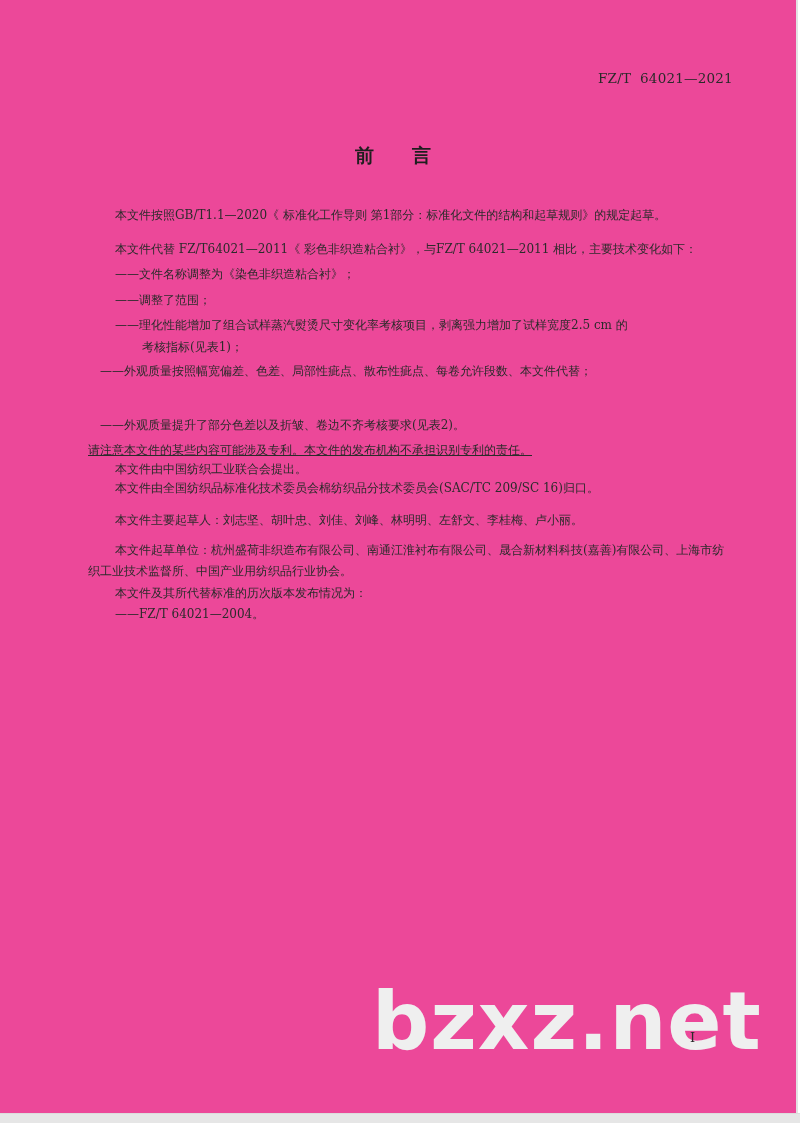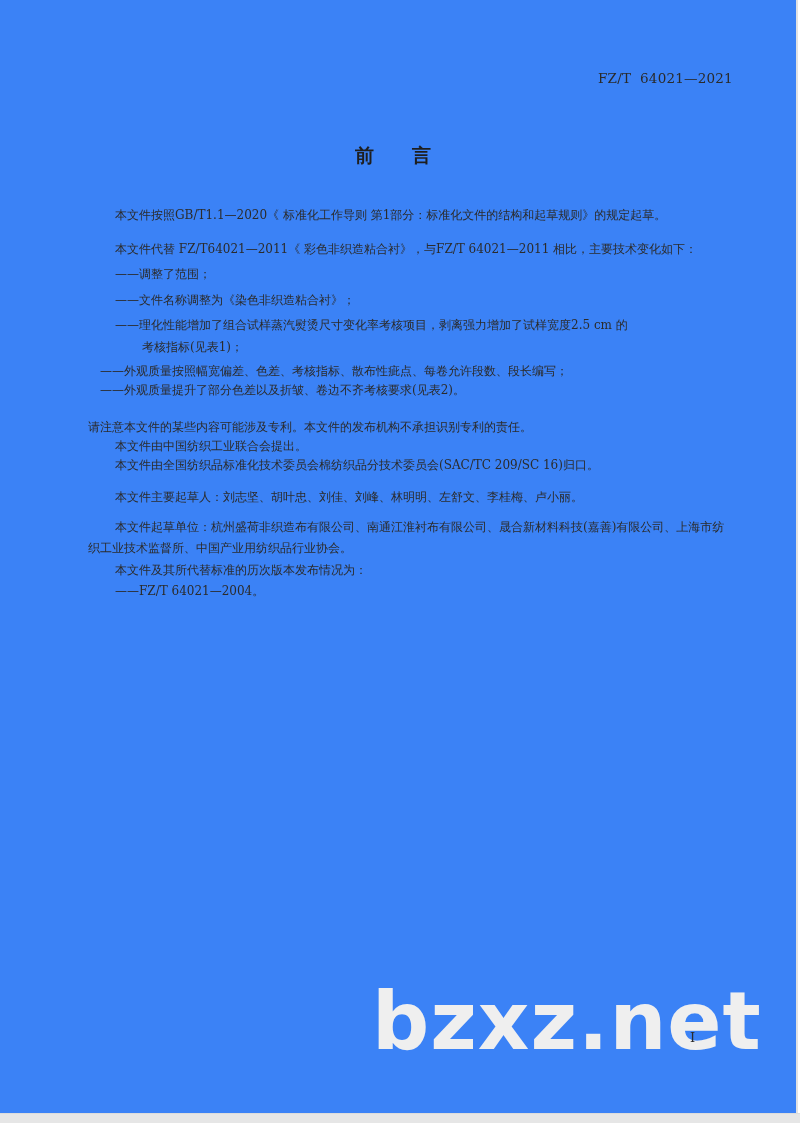--- a/index.html
+++ b/index.html
@@ -14,21 +14,21 @@
     overflow: hidden;
     font-family: "DejaVu Serif", "Liberation Serif", serif;
     color: #2a2a2a;
   }
   .page {
     position: absolute;
     left: 0;
     top: 0;
     width: 796px;
     height: 1113px;
-    background: #3b82f6;
+    background: #ec4899;
     border-right: 2px solid #e2e2e2;
   }
   .bottom-strip {
     position: absolute;
     left: 0;
     top: 1113px;
     width: 800px;
     height: 9px;
     background: #e6e6e6;
     border-top: 1px solid #dcdcdc;
@@ -81,20 +81,21 @@
     margin: 0;
     padding-left: 27px;
   }
   .item .cont {
     display: block;
     padding-left: 27px;
   }
   .item.wide {
     padding-left: 12px;
     line-height: 19px;
+    margin-top: 35px;
   }
   .item.gap {
     margin-top: 4px;
   }
   .line-flat {
     margin: 0;
     line-height: 19px;
   }
   .watermark {
     position: absolute;
@@ -122,30 +123,30 @@
 <div class="page">
 
   <div class="std-code">FZ/T  64021—2021</div>
 
   <div class="title">前言</div>
 
   <div class="body-text">
     <p class="para">本文件按照GB/T1.1—2020《 标准化工作导则  第1部分：标准化文件的结构和起草规则》的规定起草。</p>
     <p class="para gap">本文件代替 FZ/T64021—2011《 彩色非织造粘合衬》，与FZ/T  64021—2011 相比，主要技术变化如下：</p>
 
+    <p class="item gap">——文件名称调整为《染色非织造粘合衬》；</p>
     <p class="item gap">——调整了范围；</p>
-    <p class="item gap">——文件名称调整为《染色非织造粘合衬》；</p>
     <p class="item gap">
       <span>——理化性能增加了组合试样蒸汽熨烫尺寸变化率考核项目，剥离强力增加了试样宽度2.5 cm 的</span>
       <span class="cont">考核指标(见表1)；</span>
     </p>
-    <p class="item wide gap">——外观质量按照幅宽偏差、色差、考核指标、散布性疵点、每卷允许段数、段长编写；</p>
+    <p class="item wide gap">——外观质量按照幅宽偏差、色差、局部性疵点、散布性疵点、每卷允许段数、本文件代替；</p>
     <p class="item wide">——外观质量提升了部分色差以及折皱、卷边不齐考核要求(见表2)。</p>
 
-    <p class="line-flat" style="margin-top:18px;">请注意本文件的某些内容可能涉及专利。本文件的发布机构不承担识别专利的责任。</p>
+    <p class="line-flat" style="margin-top:6px;text-decoration:underline;">请注意本文件的某些内容可能涉及专利。本文件的发布机构不承担识别专利的责任。</p>
     <p class="para line-flat">本文件由中国纺织工业联合会提出。</p>
     <p class="para line-flat">本文件由全国纺织品标准化技术委员会棉纺织品分技术委员会(SAC/TC  209/SC  16)归口。</p>
 
     <p class="para gap">本文件主要起草人：刘志坚、胡叶忠、刘佳、刘峰、林明明、左舒文、李桂梅、卢小丽。</p>
     <p class="para gap" style="margin-top:8px;">本文件起草单位：杭州盛荷非织造布有限公司、南通江淮衬布有限公司、晟合新材料科技(嘉善)有限公司、上海市纺织工业技术监督所、中国产业用纺织品行业协会。</p>
     <p class="para">本文件及其所代替标准的历次版本发布情况为：</p>
     <p class="para">——FZ/T  64021—2004。</p>
   </div>
 
   <div class="watermark">bzxz.net</div>

